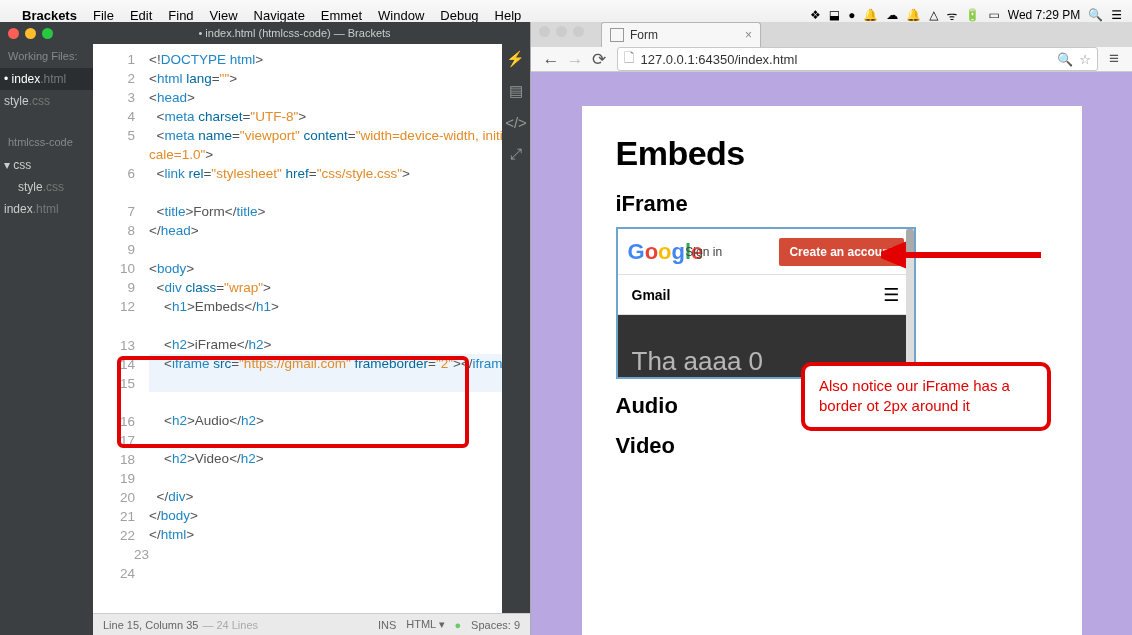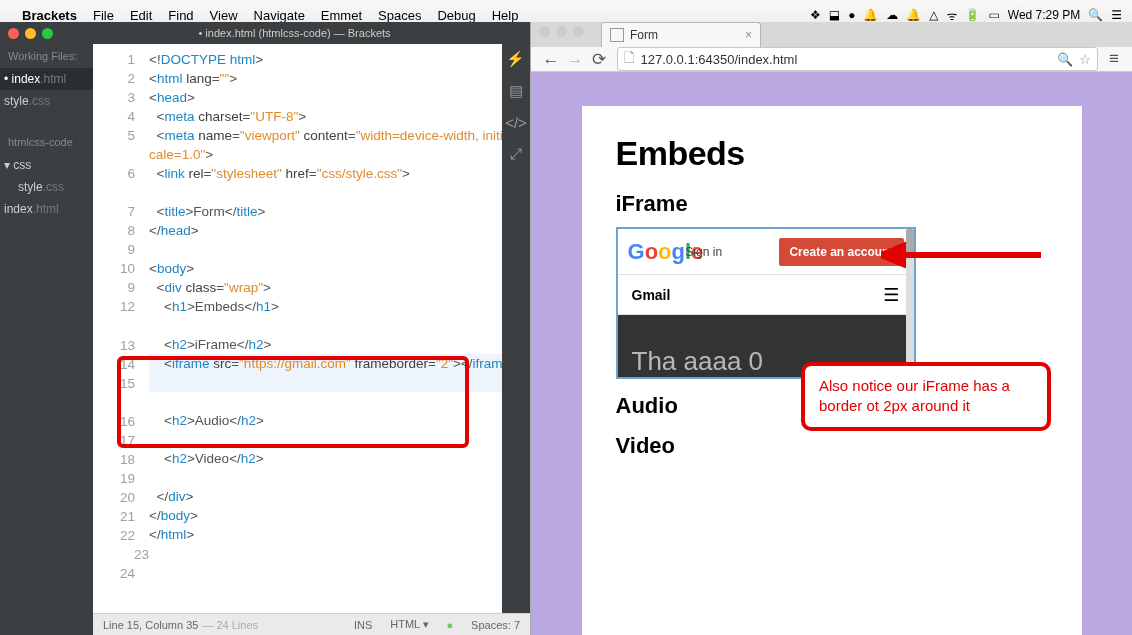--- a/index.html
+++ b/index.html
@@ -24,27 +24,27 @@
 .side-item{padding:4px 4px;color:#ccc;cursor:pointer}
 .side-item.active{background:#2b2e30;color:#fff}
 .dimext{color:#777}
 .side-sub{padding-left:18px}
 .editor-wrap{flex:1;display:flex;flex-direction:column;position:relative}
 .editor{flex:1;display:flex;background:#fff;font-family:"Source Code Pro",Menlo,Consolas,monospace;font-size:13.5px;overflow:hidden;position:relative}
 .gutter{width:52px;background:#fff;color:#a0a0a0;text-align:right;padding:6px 10px 0 0;line-height:19px}
 .code{flex:1;padding:6px 4px 0 4px;line-height:19px;white-space:pre;color:#535353;position:relative}
 .code .line{height:19px}
 .line.hl{background:#edf4fb}
-.tag{color:#2086c4}.attr{color:#404040}.val{color:#e28b28}.pun{color:#535353}
+.tag{color:#2086c4}.attr{color:#0369a1}.val{color:#e28b28}.pun{color:#535353}
 .red-box{position:absolute;border:4px solid #e20000;border-radius:6px;pointer-events:none}
 .toolstrip{position:absolute;right:0;top:0;width:28px;height:100%;background:#3b3f41;display:flex;flex-direction:column;align-items:center;padding-top:6px;gap:14px;color:#999}
 .toolstrip span{font-size:15px;cursor:pointer}
 .statusbar{height:22px;background:#eaeaea;border-top:1px solid #ccc;display:flex;align-items:center;padding:0 10px;font-size:11px;color:#666}
 .statusbar .sp{flex:1}
-.statusbar .seg{margin-left:18px}
+.statusbar .seg{margin-left:10px}
 
 .browser{position:absolute;top:22px;left:530px;width:602px;height:613px;background:#f1f1f1;display:flex;flex-direction:column;border-left:1px solid #aaa}
 .browser-tabs{height:26px;background:#d8d8d8;display:flex;align-items:flex-end;padding-left:70px}
 .b-tab{background:#f7f7f7;border:1px solid #b5b5b5;border-bottom:none;height:25px;min-width:160px;display:flex;align-items:center;padding:0 8px;font-size:12px;color:#333;border-radius:3px 3px 0 0}
 .b-tab .favicon{width:14px;height:14px;border:1px solid #999;margin-right:6px;display:inline-block}
 .b-tab .x{margin-left:auto;color:#888}
 .browser-toolbar{height:34px;background:#f7f7f7;border-bottom:1px solid #ccc;display:flex;align-items:center;padding:0 8px}
 .nav-btn{width:24px;text-align:center;color:#555;font-size:17px;cursor:pointer}
 .omnibox{flex:1;height:24px;border:1px solid #c8c8c8;border-radius:3px;margin:0 6px;display:flex;align-items:center;padding:0 6px;background:#fff;font-size:13px;color:#333}
 .omnibox .page-icon{margin-right:6px;color:#888}
@@ -76,21 +76,21 @@
 
 <div class="mac-menubar">
   <span class="apple"></span>
   <span class="menuitem bold">Brackets</span>
   <span class="menuitem">File</span>
   <span class="menuitem">Edit</span>
   <span class="menuitem">Find</span>
   <span class="menuitem">View</span>
   <span class="menuitem">Navigate</span>
   <span class="menuitem">Emmet</span>
-  <span class="menuitem">Spaces</span>
+  <span class="menuitem">Window</span>
   <span class="menuitem">Debug</span>
   <span class="menuitem">Help</span>
   <div class="right">
     <span>❖</span>
     <span>⬓</span>
     <span>●</span>
     <span>🔔</span>
     <span>☁</span>
     <span>🔔</span>
     <span>△</span>
@@ -160,21 +160,21 @@
         </div>
         <div class="red-box" style="left:24px;top:312px;width:352px;height:92px"></div>
       </div>
       <div class="statusbar">
         <span>Line 15, Column 35</span>
         <span style="margin-left:4px;color:#aaa">— 24 Lines</span>
         <span class="sp"></span>
         <span class="seg">INS</span>
         <span class="seg">HTML ▾</span>
         <span class="seg" style="color:#6c6">●</span>
-        <span class="seg">Spaces: 7</span>
+        <span class="seg">Spaces: 9</span>
       </div>
     </div>
   </div>
 </div>
 
 <div class="browser">
   <div class="browser-tabs" style="position:relative">
     <div style="position:absolute;left:8px;top:4px" class="traffic">
       <span class="r" style="background:#ccc"></span>
       <span class="y" style="background:#ccc"></span>

